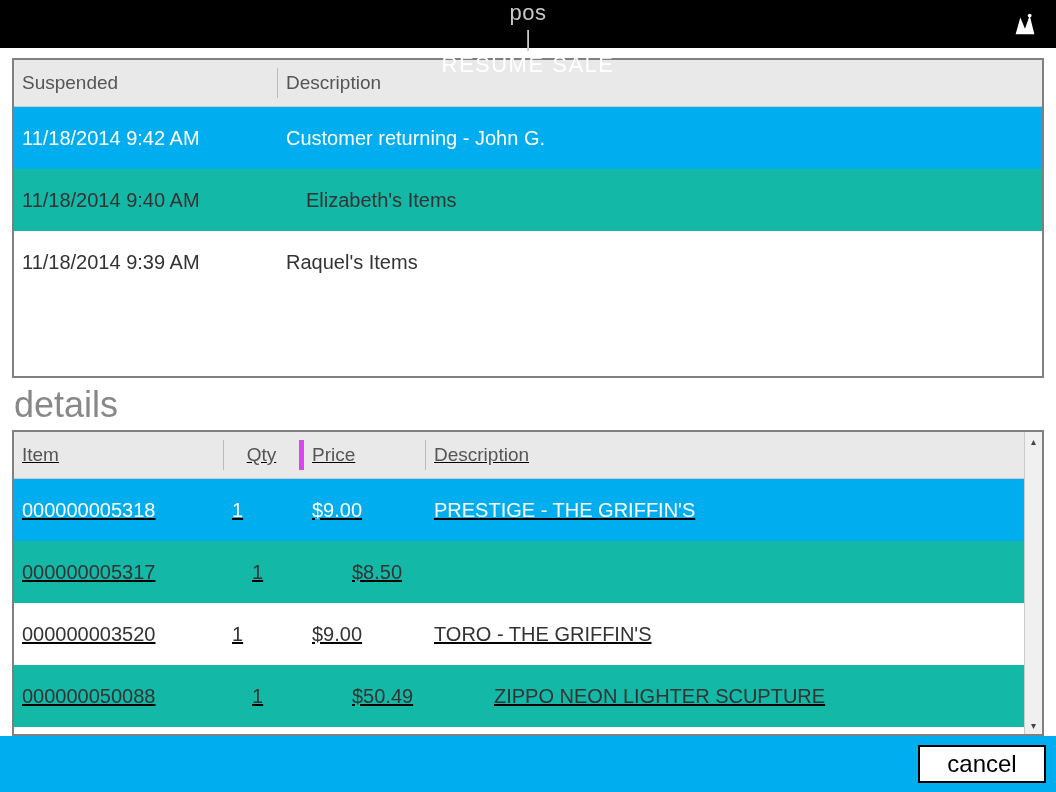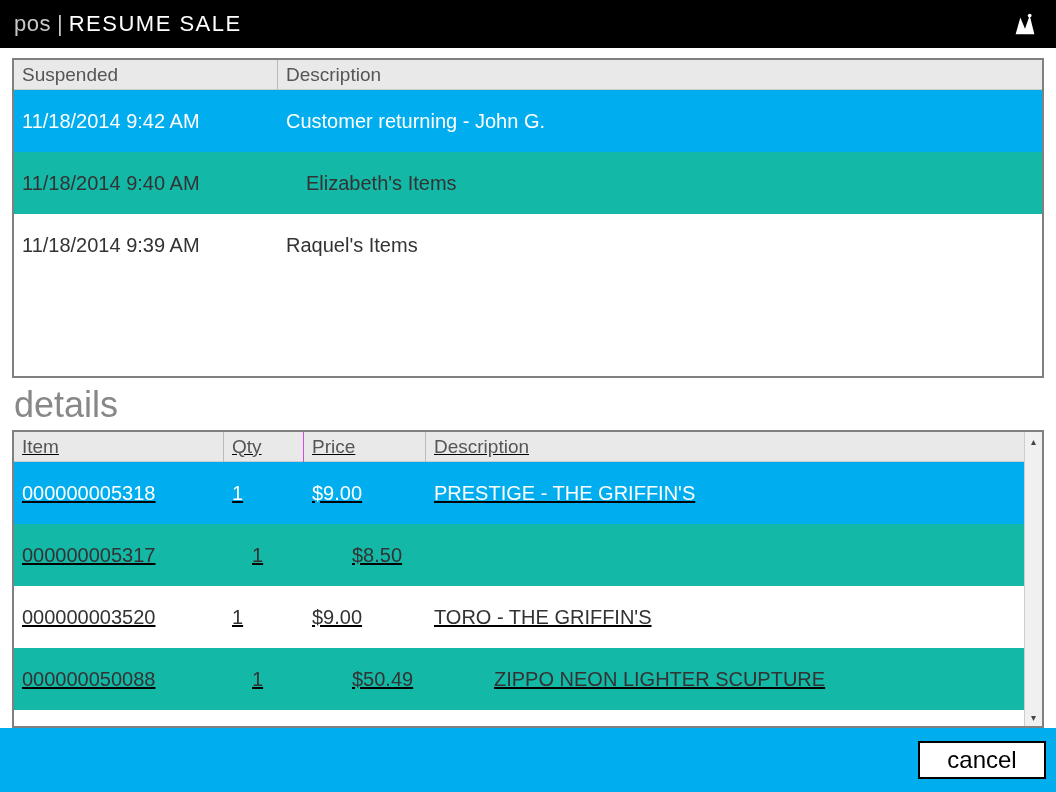--- a/index.html
+++ b/index.html
@@ -22,20 +22,21 @@
 
   
   .topbar {
     background: #000;
     color: #e6e6e6;
     height: 48px;
     display: flex;
     align-items: center;
     padding: 0 14px;
     position: relative;
+    flex-direction: column;
   }
   .topbar .title-prefix {
     font-weight: 300;
     font-size: 22px;
     letter-spacing: 0.5px;
     color: #c8c8c8;
   }
   .topbar .title-sep {
     font-weight: 300;
     font-size: 22px;
@@ -75,21 +76,21 @@
   }
   .suspended-panel {
     height: 320px;
   }
   .thead {
     display: flex;
     background: #e9e9e9;
     border-bottom: 1px solid #ccc;
     font-size: 19px;
     color: #555;
-    height: 30px;
+    height: 47px;
     align-items: center;
   }
   .thead .th {
     padding: 4px 8px;
   }
   .suspended-panel .th.col-suspended { width: 264px; border-right: 1px solid #bbb; }
   .suspended-panel .th.col-description { flex: 1; }
 
   .tbody {
     flex: 1 1 auto;
@@ -129,21 +130,21 @@
     width: 100%;
     height: 100%;
   }
   .details-table {
     flex: 1 1 auto;
     display: flex;
     flex-direction: column;
     text-decoration: underline;
   }
   .details-panel .thead .th.col-item { width: 210px; border-right: 1px solid #bbb; }
-  .details-panel .thead .th.col-qty { width: 80px; border-right: 1px solid #d946ef; }
+  .details-panel .thead .th.col-qty { width: 80px; border-right: 5px solid #d946ef; text-align: center; }
   .details-panel .thead .th.col-price { width: 122px; border-right: 1px solid #bbb; }
   .details-panel .thead .th.col-desc { flex: 1; }
 
   .details-panel .row { height: 62px; }
   .details-panel .cell.col-item { width: 210px; }
   .details-panel .cell.col-qty { width: 80px; }
   .details-panel .cell.col-price { width: 122px; }
   .details-panel .cell.col-desc { flex: 1; }
 
   
@@ -165,21 +166,21 @@
     display: flex;
     align-items: center;
     justify-content: center;
     cursor: pointer;
     user-select: none;
   }
 
   
   .actionbar {
     background: #00aeef;
-    height: 64px;
+    height: 56px;
     display: flex;
     align-items: center;
     justify-content: flex-end;
     padding: 0 10px;
     gap: 12px;
   }
   .btn {
     height: 38px;
     min-width: 128px;
     font-size: 24px;

